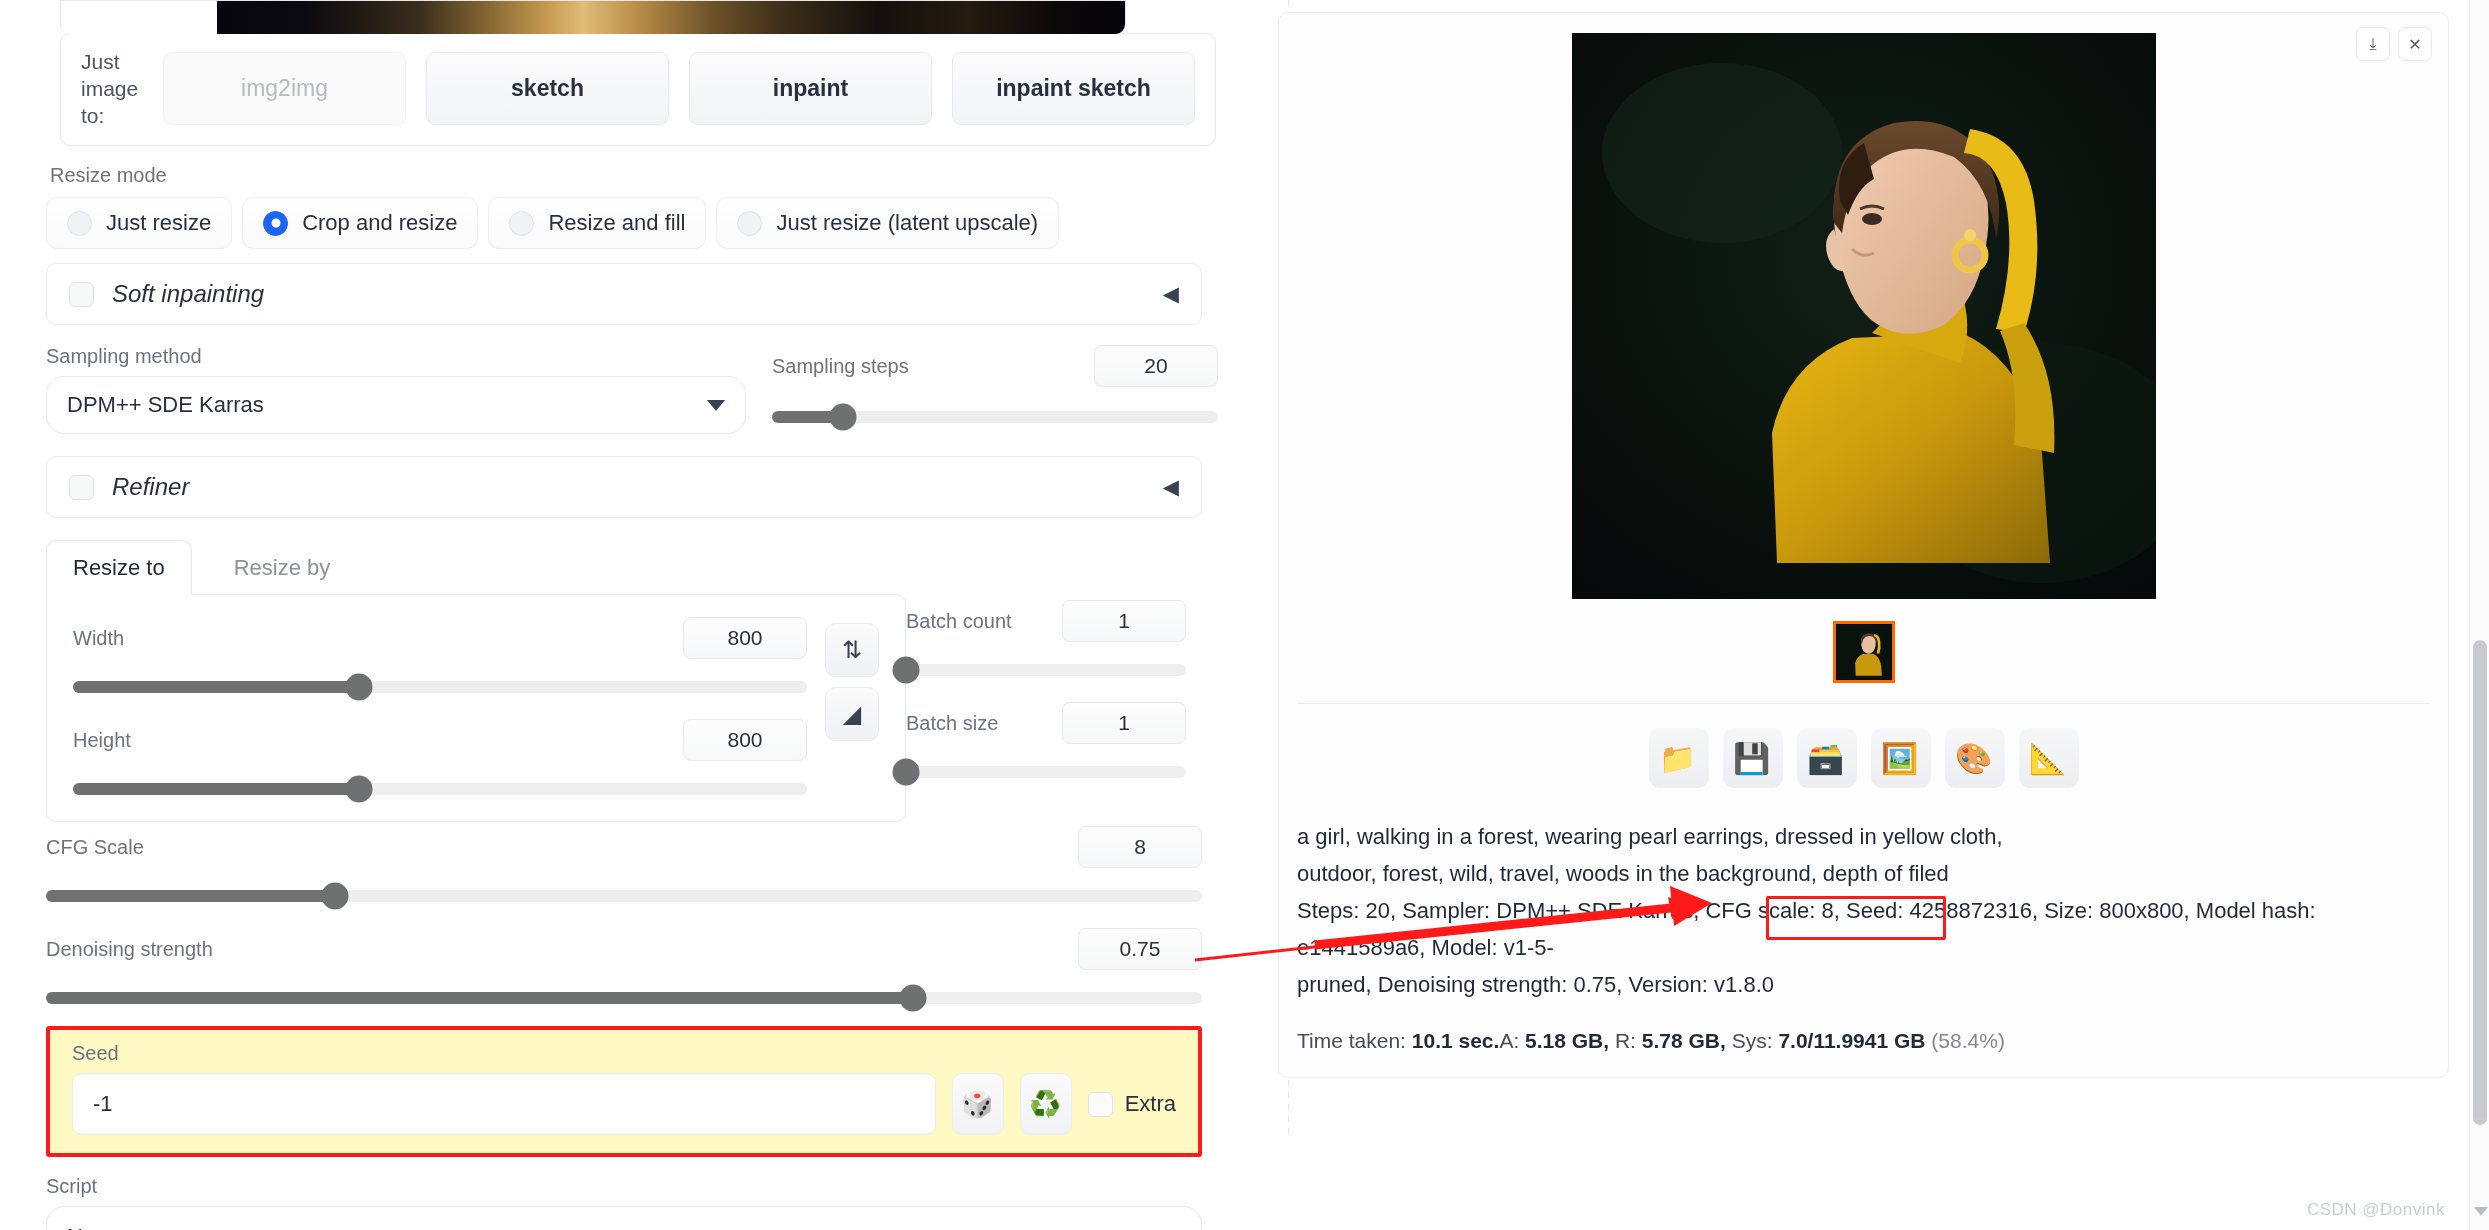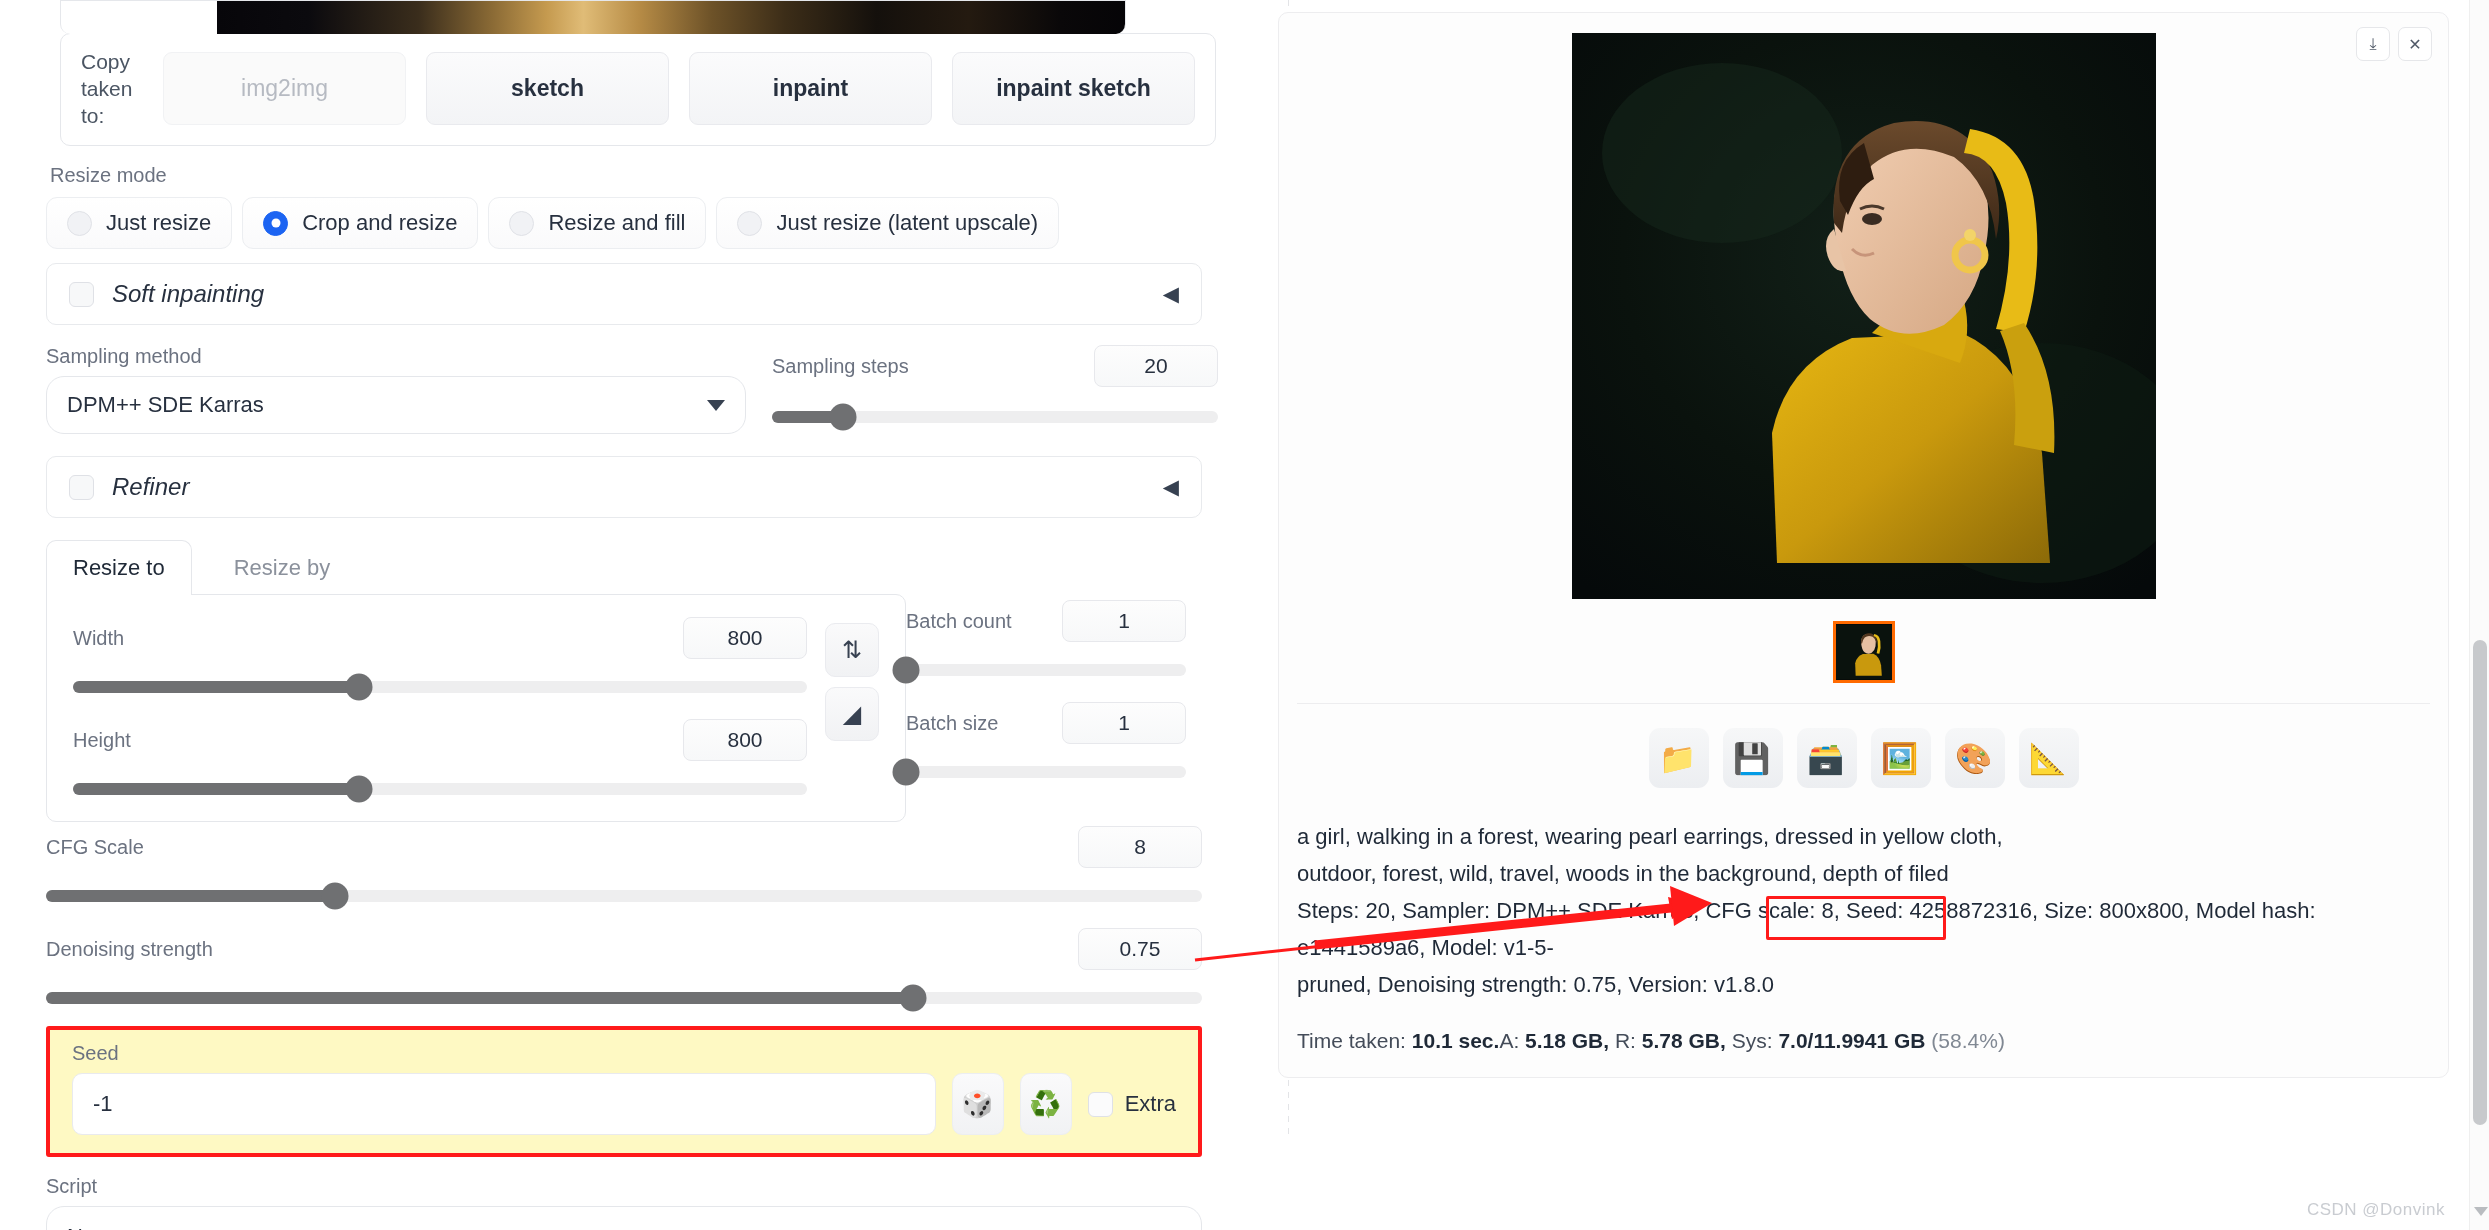--- a/index.html
+++ b/index.html
@@ -266,21 +266,21 @@
   <div class="cols">
 
     <div class="left-col">
       <div class="left-inner">
 
         <div class="img-strip">
           <div class="pic"></div>
         </div>
 
         <div class="copyrow-wrap">
-          <div class="copy-label">Copy taken to:</div>
+          <div class="copy-label">Just image to:</div>
           <div class="copy-btns">
             <div class="copy-btn disabled">img2img</div>
             <div class="copy-btn">sketch</div>
             <div class="copy-btn">inpaint</div>
             <div class="copy-btn">inpaint sketch</div>
           </div>
         </div>
 
         <div class="section-label">Resize mode</div>
         <div class="radio-row">

